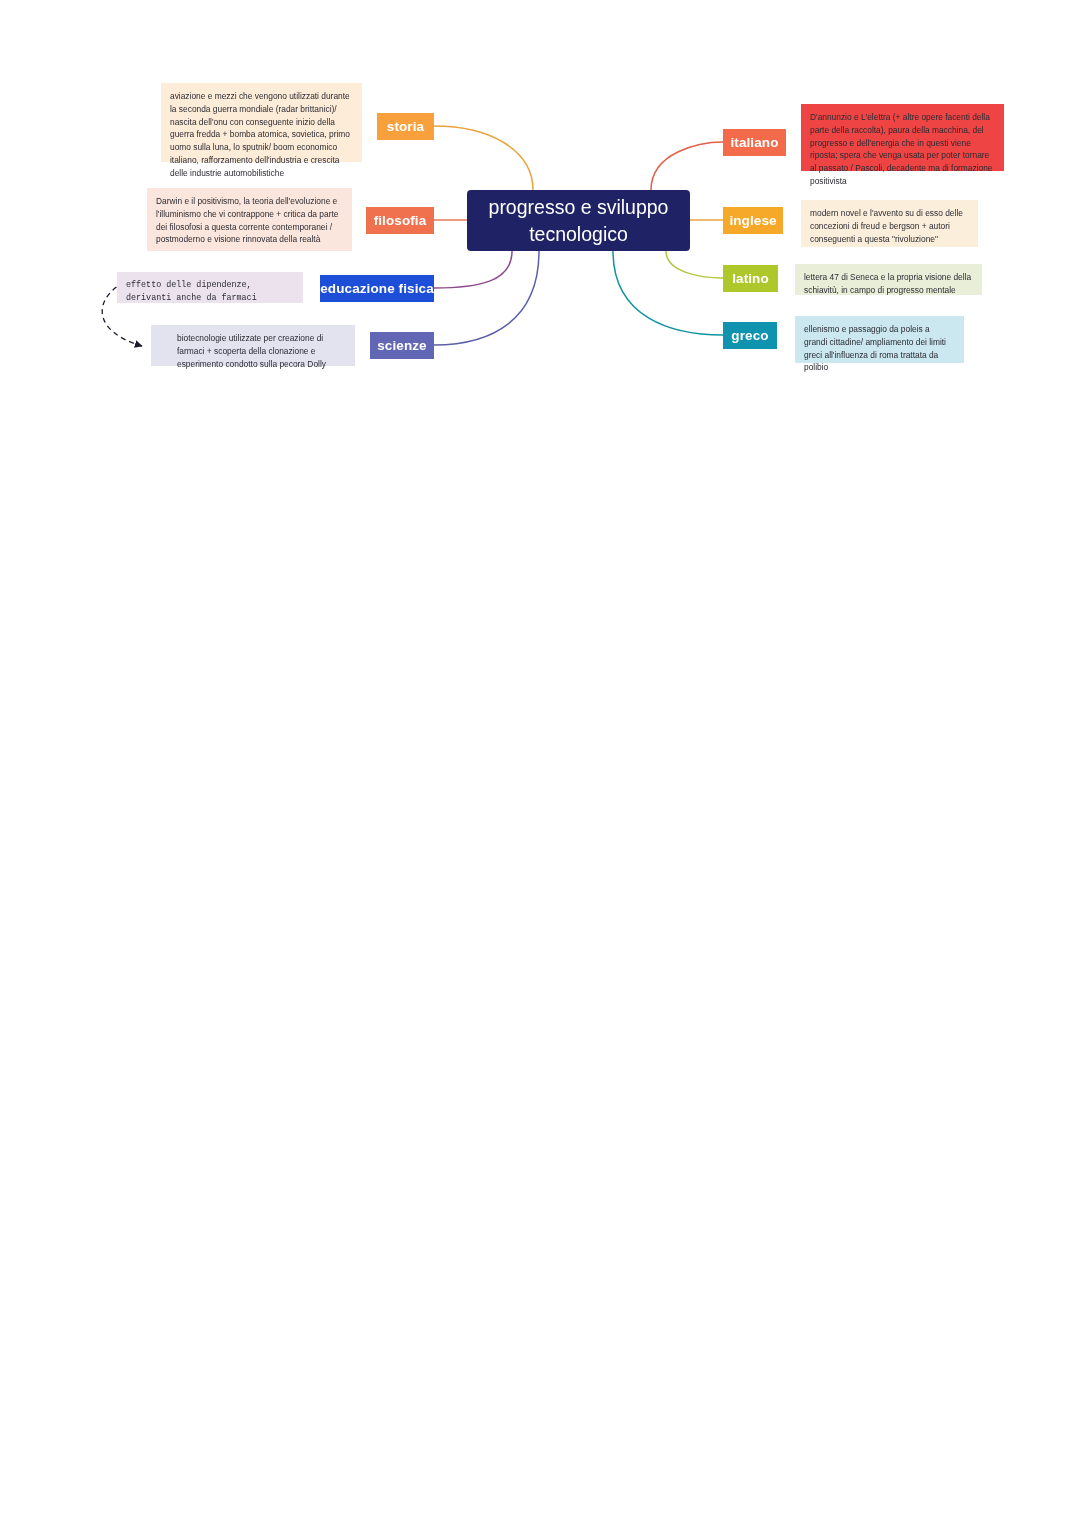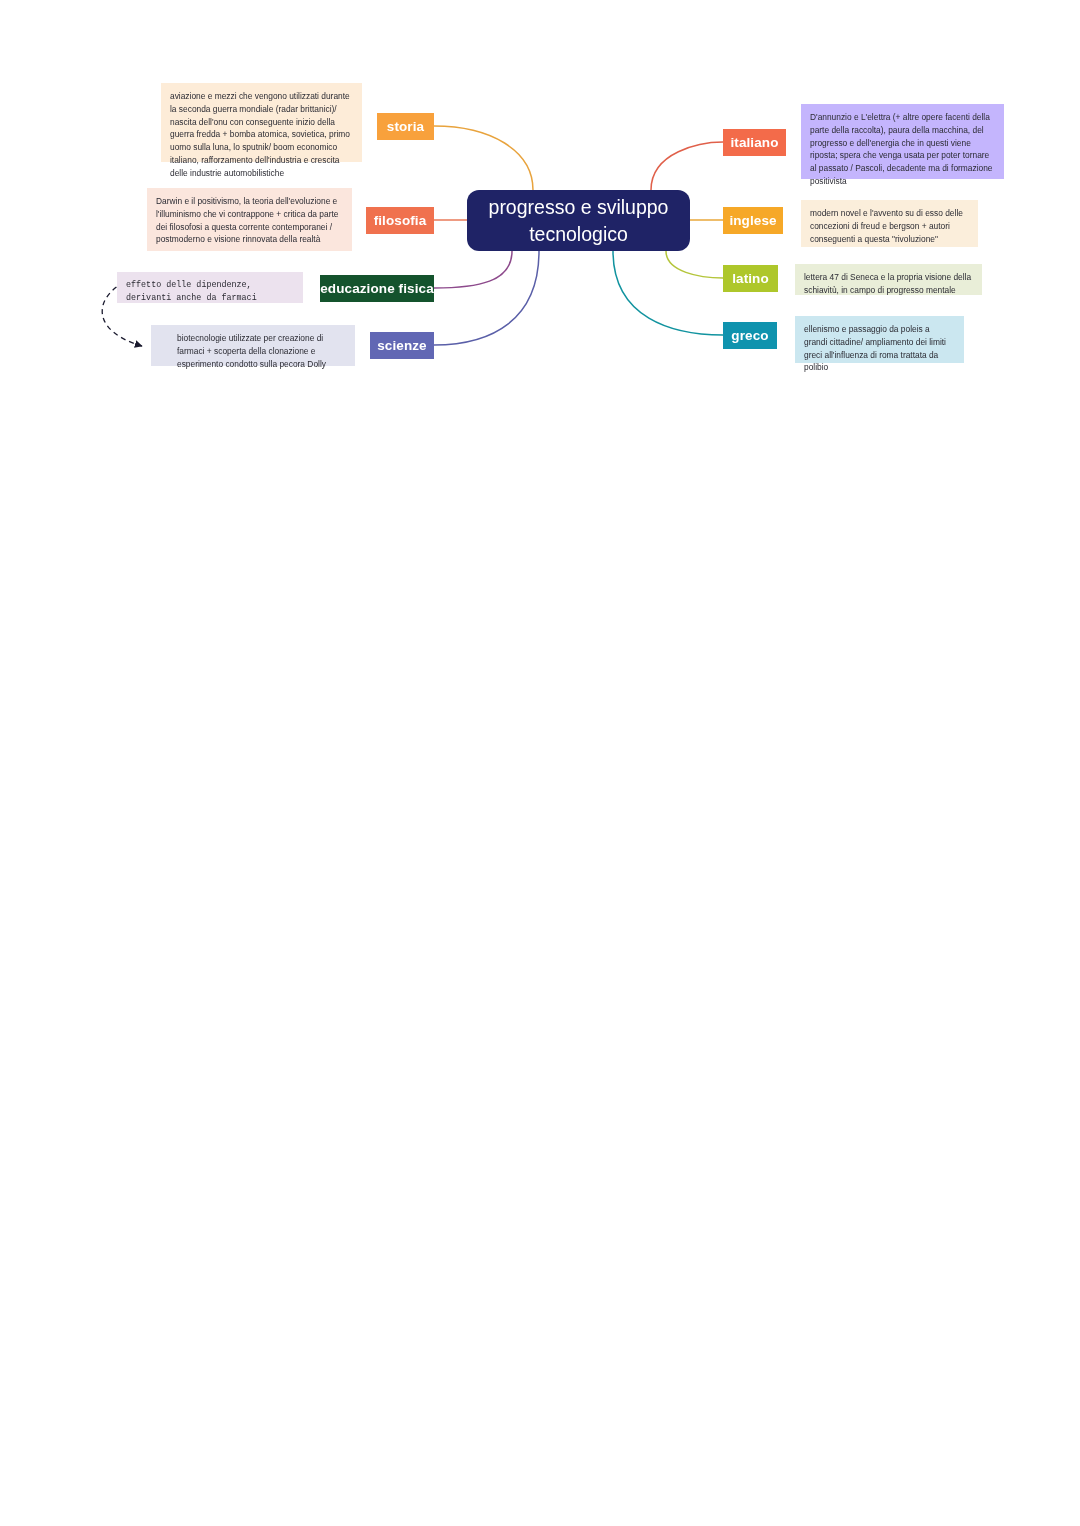--- a/index.html
+++ b/index.html
@@ -36,21 +36,21 @@
     justify-content: center;
     color: #ffffff;
     font-size: 13.5px;
     font-weight: 700;
     letter-spacing: .1px;
     white-space: nowrap;
   }
   .center-node {
     position: absolute;
     box-sizing: border-box;
-    border-radius: 12px;
+    border-radius: 4px;
     background: #1f2366;
     color: #ffffff;
     display: flex;
     align-items: center;
     justify-content: center;
     text-align: center;
     font-size: 19.5px;
     font-weight: 400;
     line-height: 1.35;
     padding: 0 18px;
@@ -111,35 +111,35 @@
   <div class="note" style="left:147px; top:188px; width:205px; height:63px; background:#fbe6dd;">
     <span>Darwin e il positivismo, la teoria dell'evoluzione e l'illuminismo che vi contrappone + critica da parte dei filosofosi a questa corrente contemporanei / postmoderno e visione rinnovata della realtà</span>
   </div>
   <div class="node" style="left:366px; top:207px; width:68px; height:27px; background:#f0714e;">
     <span>filosofia</span>
   </div>
 
   <div class="note" style="left:117px; top:272px; width:186px; height:31px; background:#ece2ee;font-family:Liberation Mono, monospace;">
     <span>effetto delle dipendenze, derivanti anche da farmaci</span>
   </div>
-  <div class="node" style="left:320px; top:275px; width:114px; height:27px; background:#14532d;">
+  <div class="node" style="left:320px; top:275px; width:114px; height:27px; background:#1d4ed8;">
     <span>educazione fisica</span>
   </div>
 
   <div class="note" style="left:151px; top:325px; width:204px; height:41px; background:#e2e3ef;padding-left:26px;">
     <span>biotecnologie utilizzate per creazione di farmaci + scoperta della clonazione e esperimento condotto sulla pecora Dolly</span>
   </div>
   <div class="node" style="left:370px; top:332px; width:64px; height:27px; background:#6167b4;">
     <span>scienze</span>
   </div>
 
   <div class="node" style="left:723px; top:129px; width:63px; height:27px; background:#f36b4a;">
     <span>italiano</span>
   </div>
-  <div class="note" style="left:801px; top:104px; width:203px; height:75px; background:#c4b5fd;">
+  <div class="note" style="left:801px; top:104px; width:203px; height:67px; background:#ef4444;">
     <span>D'annunzio e L'elettra (+ altre opere facenti della parte della raccolta), paura della macchina, del progresso e dell'energia che in questi viene riposta; spera che venga usata per poter tornare al passato / Pascoli, decadente ma di formazione positivista</span>
   </div>
 
   <div class="node" style="left:723px; top:207px; width:60px; height:27px; background:#f6a828;">
     <span>inglese</span>
   </div>
   <div class="note" style="left:801px; top:200px; width:177px; height:47px; background:#fbeedb;">
     <span>modern novel e l'avvento su di esso delle concezioni di freud e bergson + autori conseguenti a questa "rivoluzione"</span>
   </div>
 

